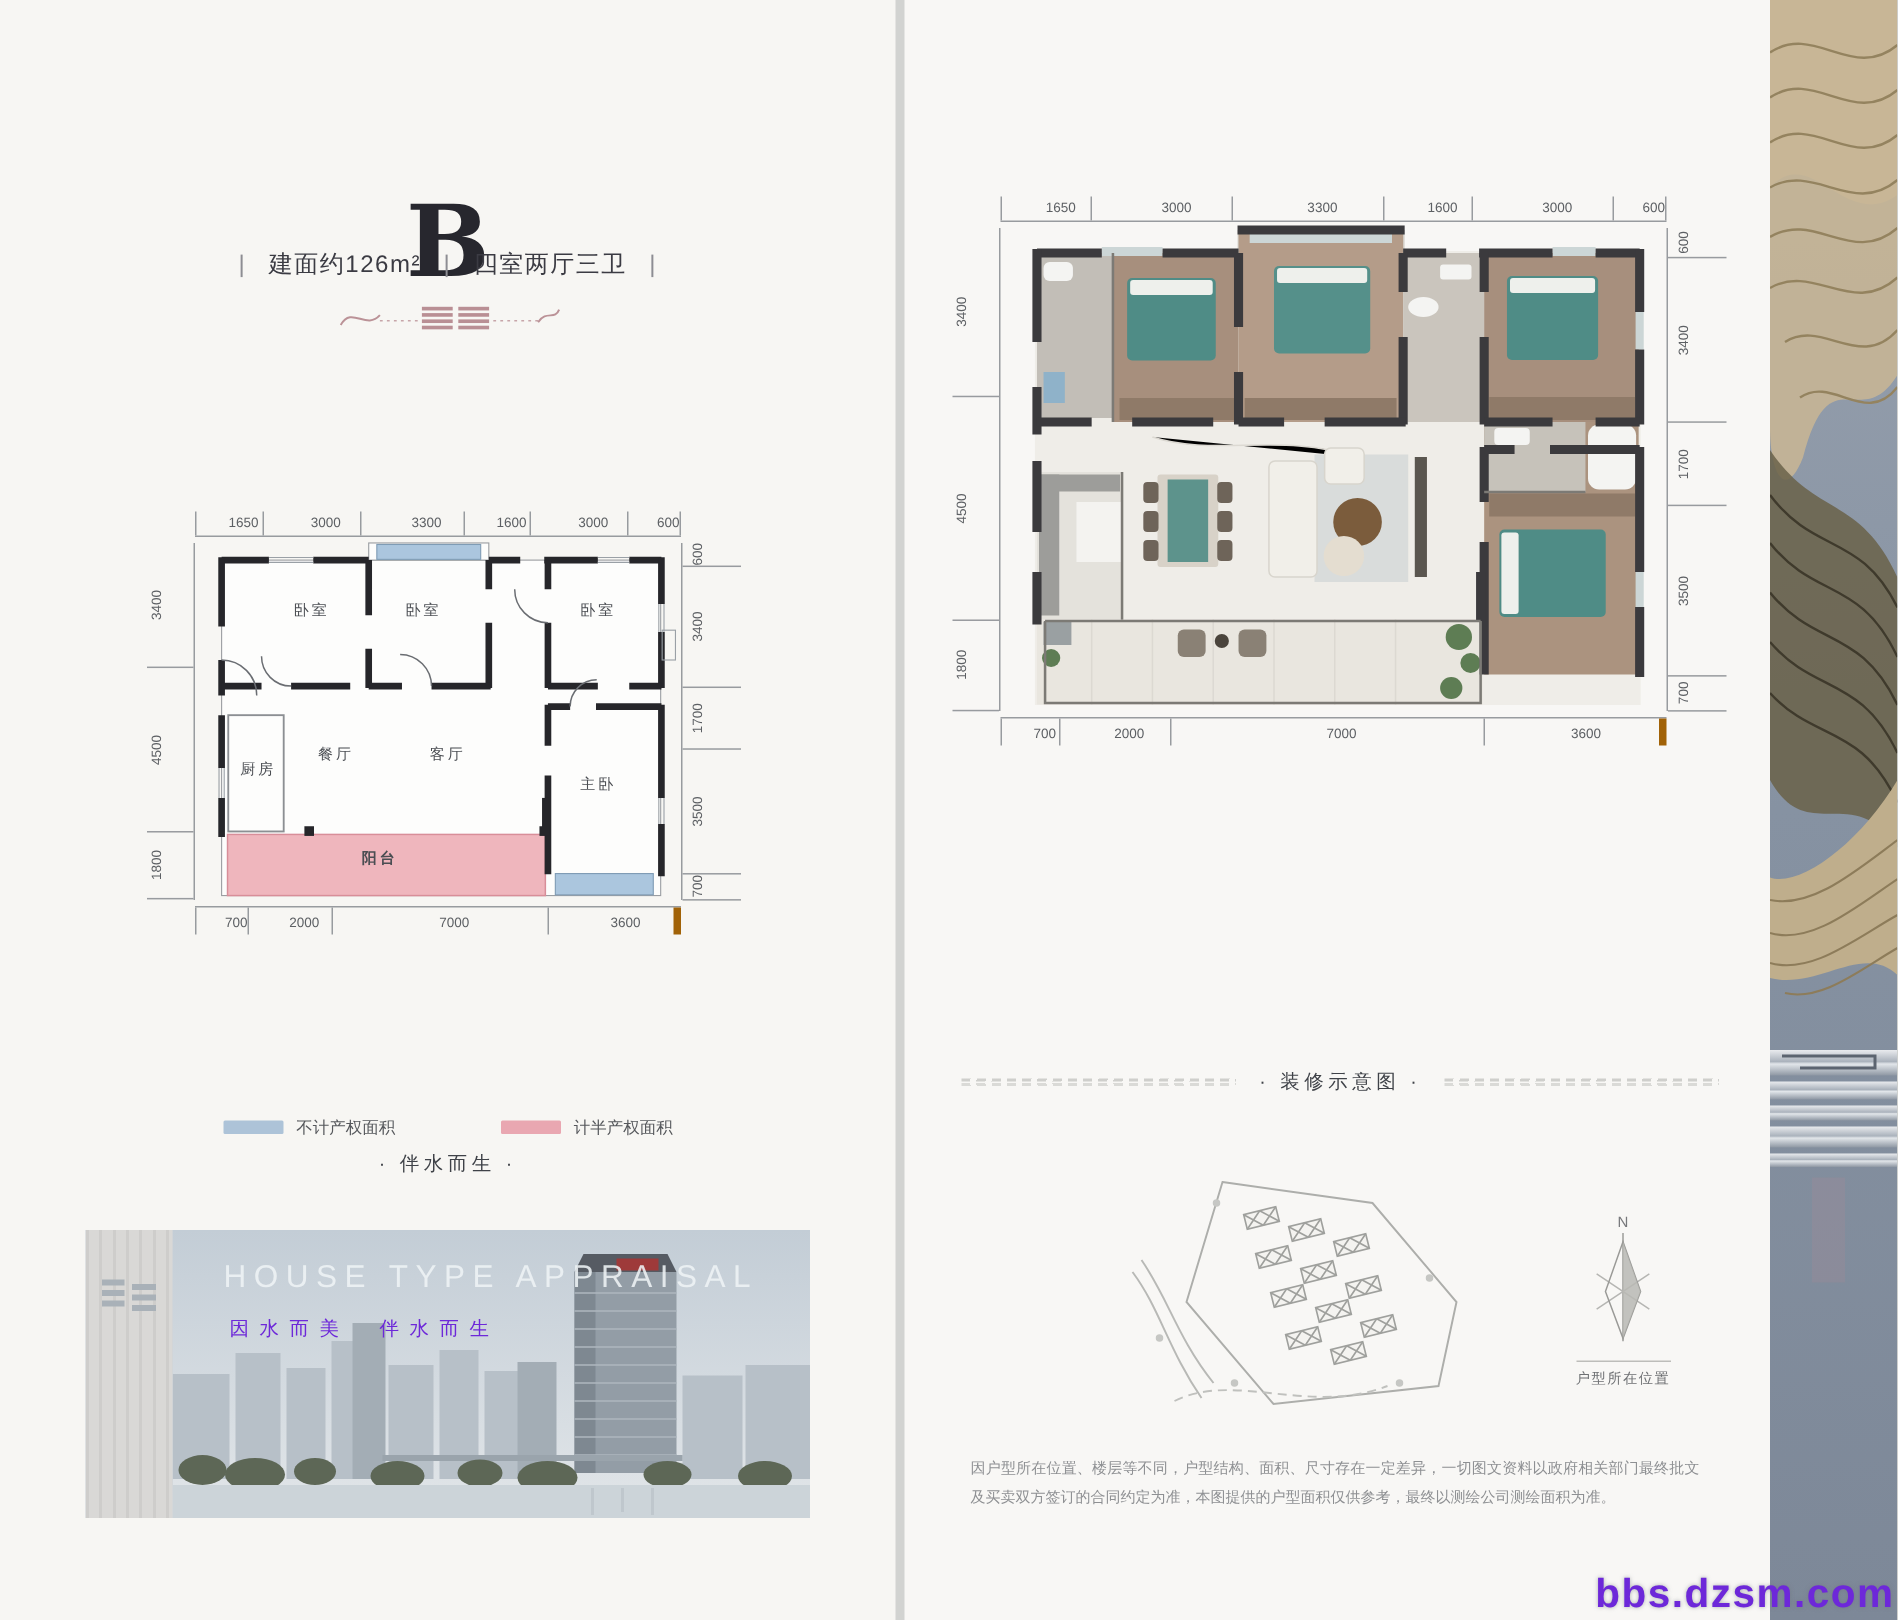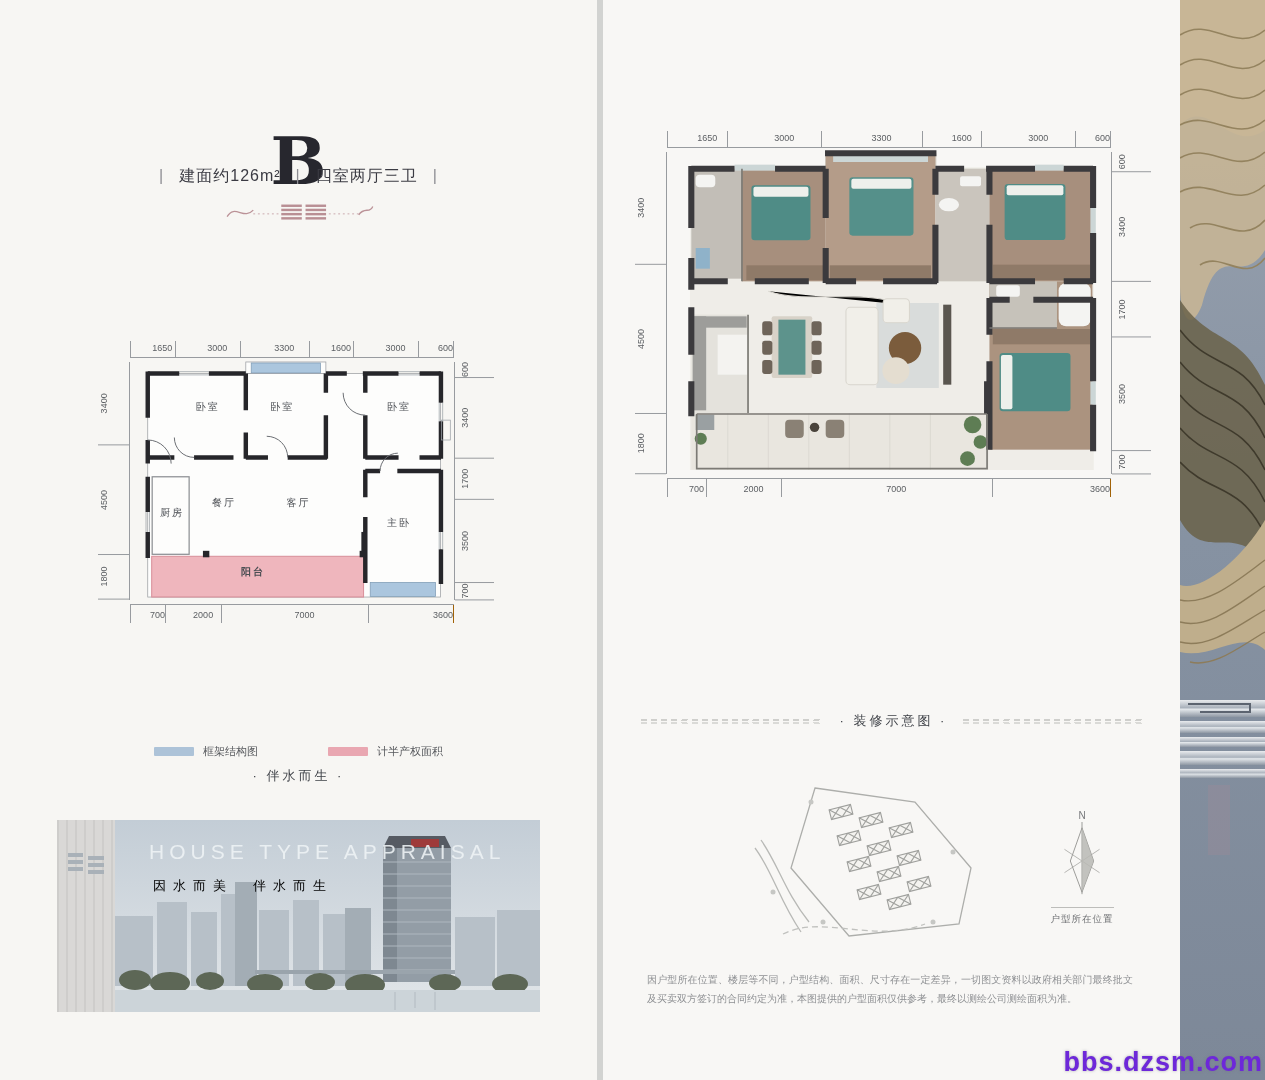--- a/index.html
+++ b/index.html
@@ -24,21 +24,21 @@
   .planblock-right{position:absolute;top:128px;left:32px;width:516px;}
   .dims{display:flex;font-size:9px;color:#5d6064;}
   .dims-top{grid-column:2;grid-row:1;border-bottom:1px solid #989b9f;align-items:flex-end;}
   .dims-bottom{grid-column:2;grid-row:3;border-top:1px solid #989b9f;}
   .dims-left{grid-column:1;grid-row:2;flex-direction:column;border-right:1px solid #989b9f;margin:4px 0;}
   .dims-right{grid-column:3;grid-row:2;flex-direction:column;border-left:1px solid #989b9f;margin:4px 0;}
   .dimcell{flex-basis:0;text-align:center;padding-left:19px;}
   .dims-top .dimcell{border-left:1px solid #989b9f;padding-bottom:2px;height:14px;line-height:14px;}
   .dims-top .dimcell:last-child{border-right:1px solid #989b9f;}
   .dims-bottom .dimcell{border-left:1px solid #989b9f;padding-top:3px;height:15px;line-height:15px;}
-  .dims-bottom .dimcell:last-child{border-right:1px solid #a16207;text-align:right;}
+  .dims-bottom .dimcell:last-child{border-right:5px solid #a16207;}
   .dimcell-v{display:flex;align-items:center;justify-content:center;
              writing-mode:vertical-rl;transform:rotate(180deg);border-top:1px solid #989b9f;}
   .planarea{grid-column:2;grid-row:2;position:relative;}
   .planarea-left{height:246px;}
   .planarea-right{height:330px;}
   .planarea svg{position:absolute;inset:0;width:100%;height:100%;}
   .roomlabel{position:absolute;transform:translate(-50%,-50%);font-size:10px;
              color:#4b4e53;letter-spacing:2px;white-space:nowrap;}
 
   
@@ -54,21 +54,21 @@
         background-size:100% 2px,100% 2px;background-position:0 0,0 3px;background-repeat:repeat-x;}
 
   
   .photo{position:absolute;top:820px;left:57px;width:483px;height:192px;background:#c9d2da;overflow:hidden;}
   .photo-side{position:absolute;left:0;top:0;width:58px;height:100%;background:#d9d8d6;
               background-image:repeating-linear-gradient(90deg,rgba(0,0,0,.05) 0 2px,transparent 2px 9px);}
   .brandmark{position:absolute;left:11px;top:32px;}
   .photo-art{position:absolute;left:58px;top:0;width:425px;height:192px;}
   .photo-heading{position:absolute;left:92px;top:20px;font-size:21px;letter-spacing:5px;
                  color:rgba(238,242,245,.88);white-space:nowrap;}
-  .photo-slogan{position:absolute;left:96px;top:57px;font-size:13px;letter-spacing:7px;color:#000000;}
+  .photo-slogan{position:absolute;left:96px;top:57px;font-size:13px;letter-spacing:7px;color:#6d28d9;}
 
   
   .siteplan{position:absolute;top:772px;left:150px;width:370px;height:195px;}
   .site-svg{position:absolute;left:0;top:0;width:270px;height:195px;}
   .compass{position:absolute;left:290px;top:38px;width:78px;text-align:center;}
   .compass .north{font-size:10px;color:#77787b;}
   .compass svg{display:block;margin:1px auto 0;}
   .compass .loc{margin-top:7px;font-size:9.5px;color:#6e7073;border-top:1px solid #bdbdba;
                 padding-top:5px;display:inline-block;letter-spacing:1px;}
   .disclaimer{position:absolute;top:970px;left:44px;width:486px;font-size:10px;color:#8e9093;
@@ -189,21 +189,21 @@
           <div class="dimcell" style="flex-grow: 2000;">2000</div>
           <div class="dimcell" style="flex-grow: 7000;">7000</div>
           <div class="dimcell" style="flex-grow: 3600;">3600</div>
         </div>
     </div>
 
     <div class="legend-row">
 
     <div class="legenditem">
         <span class="swatch" style="background: rgb(173, 195, 216);"></span>
-        <span>框架结构图</span>
+        <span>不计产权面积</span>
       </div>
         <div class="legenditem">
         <span class="swatch" style="background: rgb(233, 167, 177);"></span>
         <span>计半产权面积</span>
       </div>
       </div>
 
     <div class="caption caption-left">· 伴水而生 ·</div>
 
     <div class="photo">

